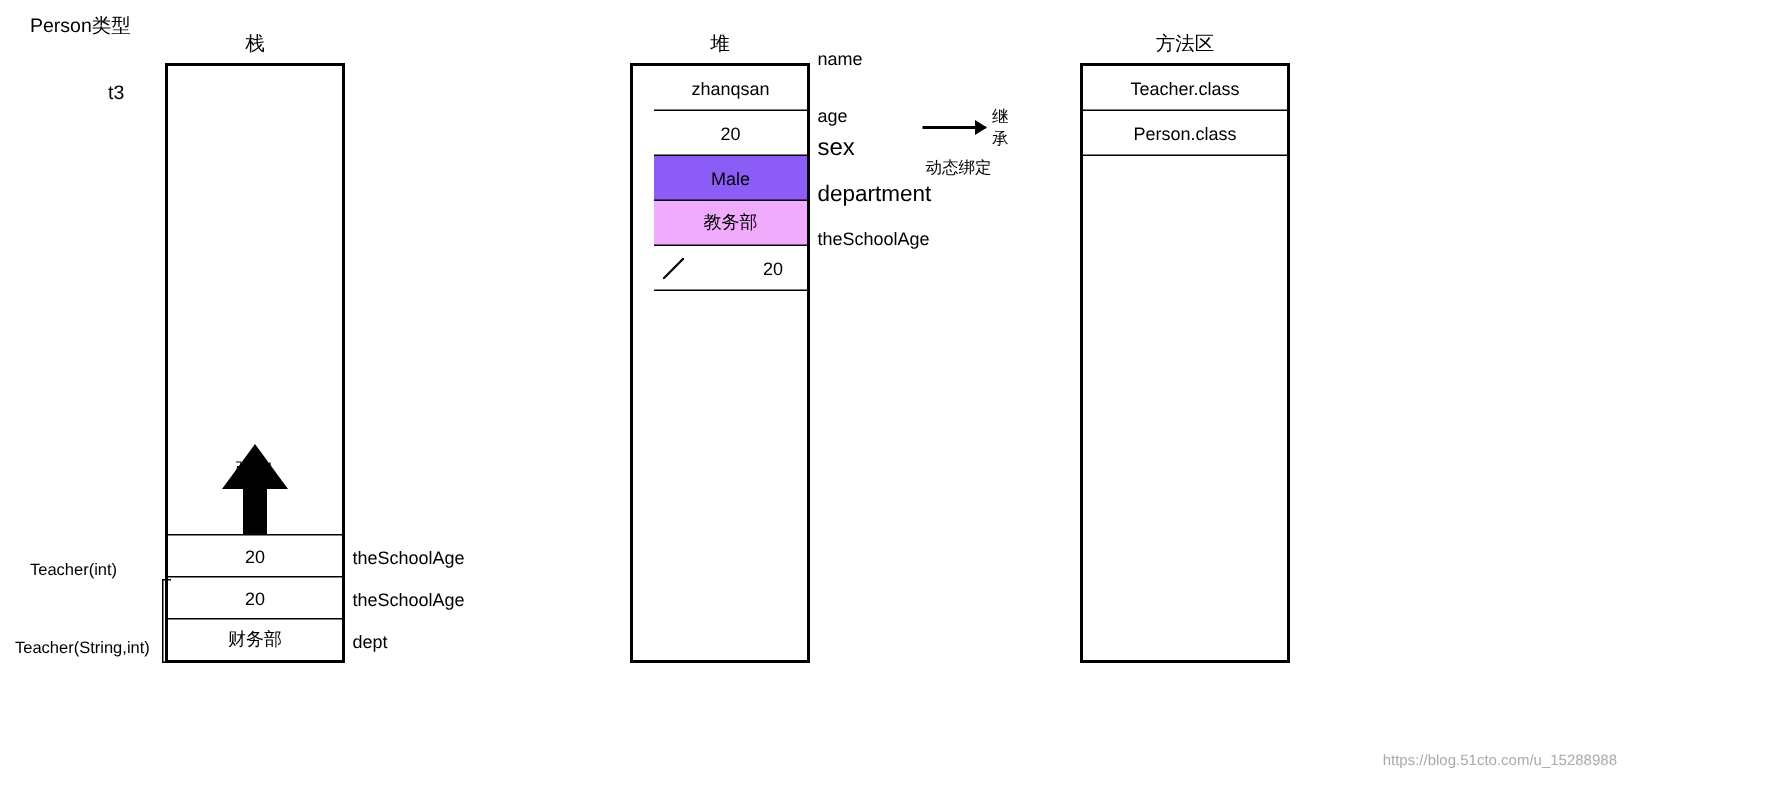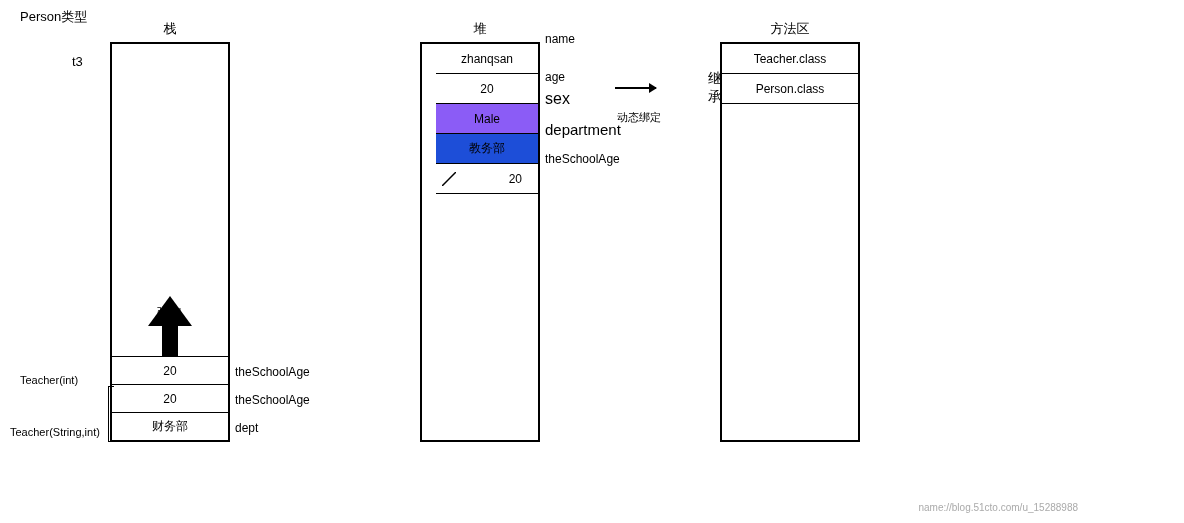--- a/index.html
+++ b/index.html
@@ -138,21 +138,21 @@
       align-items: center;
       justify-content: center;
       font-size: 12px;
       background: #fff;
       position: relative;
     }
     .heap-row.male-row {
       background: #8b5cf6;
     }
     .heap-row.dept-row {
-      background: #1d4ed8;
+      background: #f0abfc;
     }
     .heap-row.schoolage-row {
       background: #fff;
       justify-content: flex-end;
       padding-right: 8px;
     }
     .diagonal-cross {
       position: absolute;
       left: 6px;
       top: 50%;
@@ -296,35 +296,35 @@
         <span>theSchoolAge</span>
       </div>
     </div>
 
     <div style="position:absolute; left:195px; top:50px;">
 
       <div style="display:flex; align-items:center; gap:4px;">
         <div style="width:50px; height:2px; background:#000; position:relative;">
           <div style="position:absolute; right:-1px; top:-4px; border-top:5px solid transparent; border-bottom:5px solid transparent; border-left:8px solid #000;"></div>
         </div>
-        <span style="font-size:14px;margin-left:48px;">继承</span>
+        <span style="font-size:11px;">继承</span>
       </div>
       <div style="margin-top:4px; margin-left:2px; font-size:11px;">动态绑定</div>
     </div>
   </div>
 
   <div class="method-section">
     <div class="method-title">方法区</div>
     <div class="method-outer">
 
       <div class="method-row">
         <span>Teacher.class</span>
       </div>
 
       <div class="method-row">
         <span>Person.class</span>
       </div>
     </div>
   </div>
 
-  <div class="watermark">name://blog.51cto.com/u_15288988</div>
+  <div class="watermark">https://blog.51cto.com/u_15288988</div>
 
 </div>
 
 </body></html>

